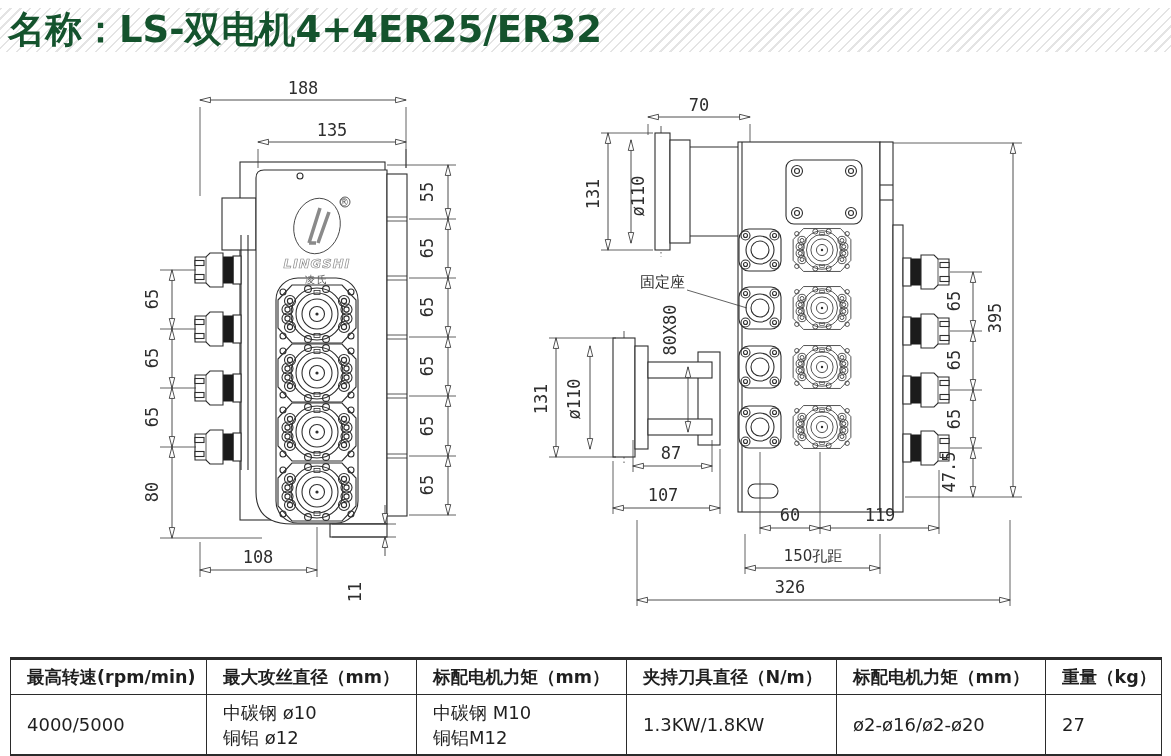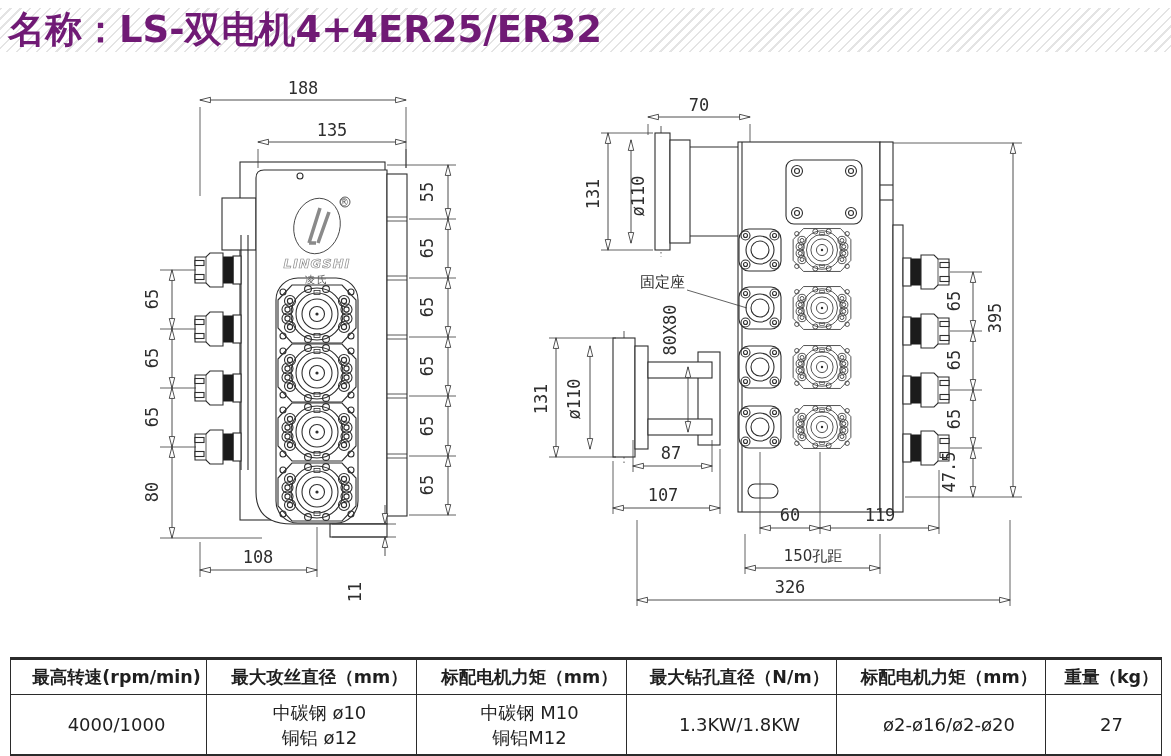--- a/index.html
+++ b/index.html
@@ -1,36 +1,36 @@
 <!DOCTYPE html>
 <html><head>
 <meta charset="utf-8">
 <style>
   html,body{margin:0;padding:0;background:#fff;}
   body{width:1171px;height:756px;position:relative;font-family:"DejaVu Sans","Liberation Sans",sans-serif;overflow:hidden;}
   .banner{position:absolute;left:0;top:8px;width:1171px;height:44px;
     background:repeating-linear-gradient(135deg,#e4e4e4 0 1.6px,#ffffff 1.6px 7px);}
   .title{position:absolute;left:8px;top:8px;margin:0;font-size:37px;line-height:44px;
-    font-weight:900;color:#701a75;letter-spacing:0px;white-space:nowrap;}
+    font-weight:900;color:#14532d;letter-spacing:0px;white-space:nowrap;}
   svg{position:absolute;left:0;top:55px;}
   .pl{stroke:#2e2e2e;stroke-width:1.1;fill:none;}
   .pf{stroke:#2e2e2e;stroke-width:1.1;fill:#ffffff;}
   .thin{stroke:#2e2e2e;stroke-width:0.8;fill:none;}
   .xl{stroke:#3a3a3a;stroke-width:0.8;fill:none;}
   .dl{stroke:#3a3a3a;stroke-width:0.9;fill:none;marker-start:url(#ar);marker-end:url(#ar);}
   .dle{stroke:#3a3a3a;stroke-width:0.9;fill:none;marker-end:url(#ar);}
   .cl{stroke:#2e2e2e;stroke-width:0.8;fill:none;stroke-dasharray:7 3 1.5 3;}
   .dt{font-family:"DejaVu Sans Mono","DejaVu Sans",monospace;font-size:17px;fill:#2e2e2e;}
   .ct{font-family:"DejaVu Sans","Liberation Sans",sans-serif;font-size:15px;fill:#2e2e2e;}
   .dark{fill:#1b1b1b;stroke:#1b1b1b;}
   .logo-t{font-style:italic;font-weight:bold;font-size:13px;fill:#fff;stroke:#8a8a8a;stroke-width:0.7;letter-spacing:1px;}
   .logo-c{font-size:10px;fill:#555;letter-spacing:2px;}
   table.spec{position:absolute;left:10px;top:657px;width:1151px;border-collapse:collapse;table-layout:fixed;
     border-top:3px solid #2b2b2b;border-bottom:3px solid #2b2b2b;}
-  table.spec th,table.spec td{border:1.5px solid #2b2b2b;padding:0 0 0 16px;text-align:center;color:#1f1f1f;}
+  table.spec th,table.spec td{border:1.5px solid #2b2b2b;padding:0 0 0 16px;text-align:left;color:#1f1f1f;}
   table.spec th{height:34px;font-size:17.5px;font-weight:600;white-space:nowrap;}
   table.spec td{height:59px;font-size:18px;font-weight:400;vertical-align:middle;line-height:25px;}
 </style>
 </head>
 <body>
 
 <div class="banner"></div>
 <h1 class="title">名称：LS-双电机4+4ER25/ER32</h1>
 
 <svg width="1171" height="590" viewBox="0 55 1171 590">
@@ -360,29 +360,29 @@
       <col style="width:210px">
     <col style="width:210px">
       <col style="width:209px">
       <col style="width:116px">
   </colgroup>
   <thead>
       <tr>
         <th>最高转速(rpm/min)</th>
         <th>最大攻丝直径（mm）</th>
         <th>标配电机力矩（mm）</th>
-        <th>最大钻孔直径（N/m）</th>
+        <th>夹持刀具直径（N/m）</th>
         <th>标配电机力矩（mm）</th>
         <th>重量（kg）</th>
       </tr>
     </thead>
   <tbody>
       <tr>
         <td>
-          <div>4000/1000</div>
+          <div>4000/5000</div>
         </td>
         <td>
           <div>中碳钢 ø10</div>
           <div>铜铝 ø12</div>
         </td>
         <td>
           <div>中碳钢 M10</div>
           <div>铜铝M12</div>
         </td>
         <td>

